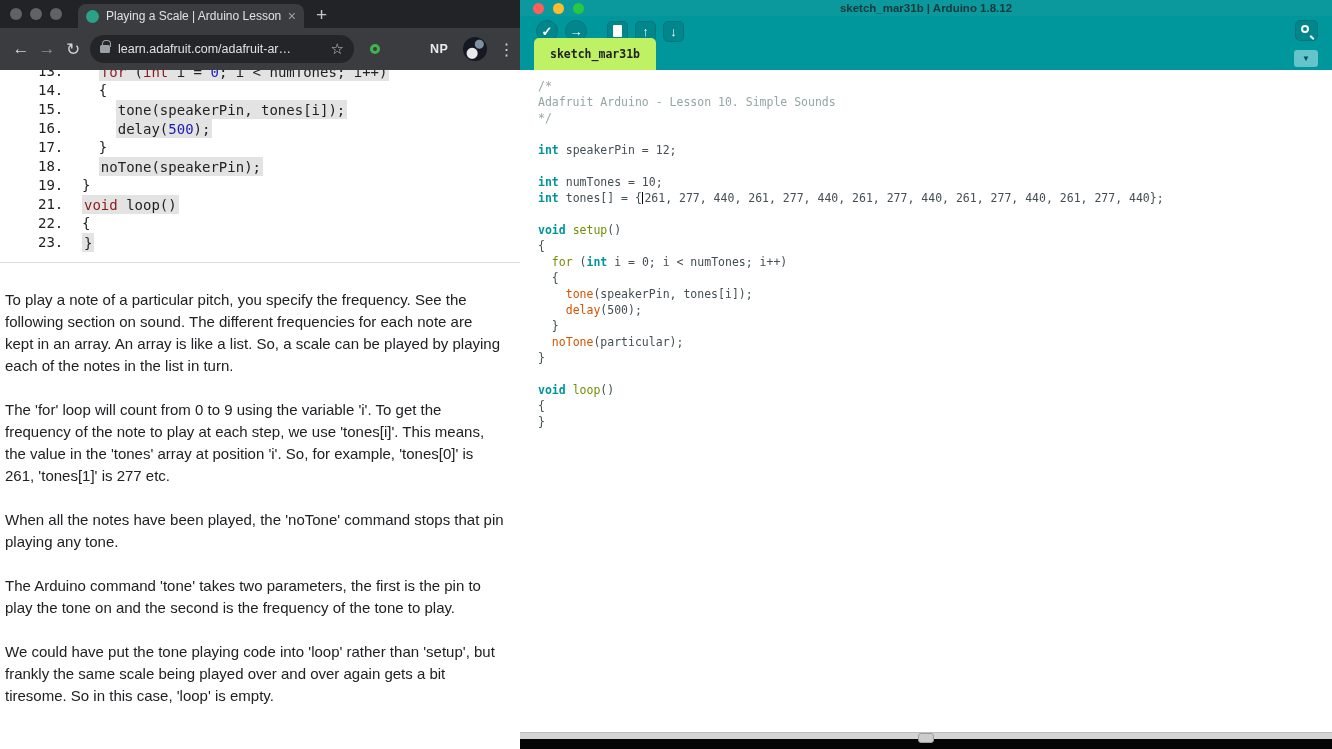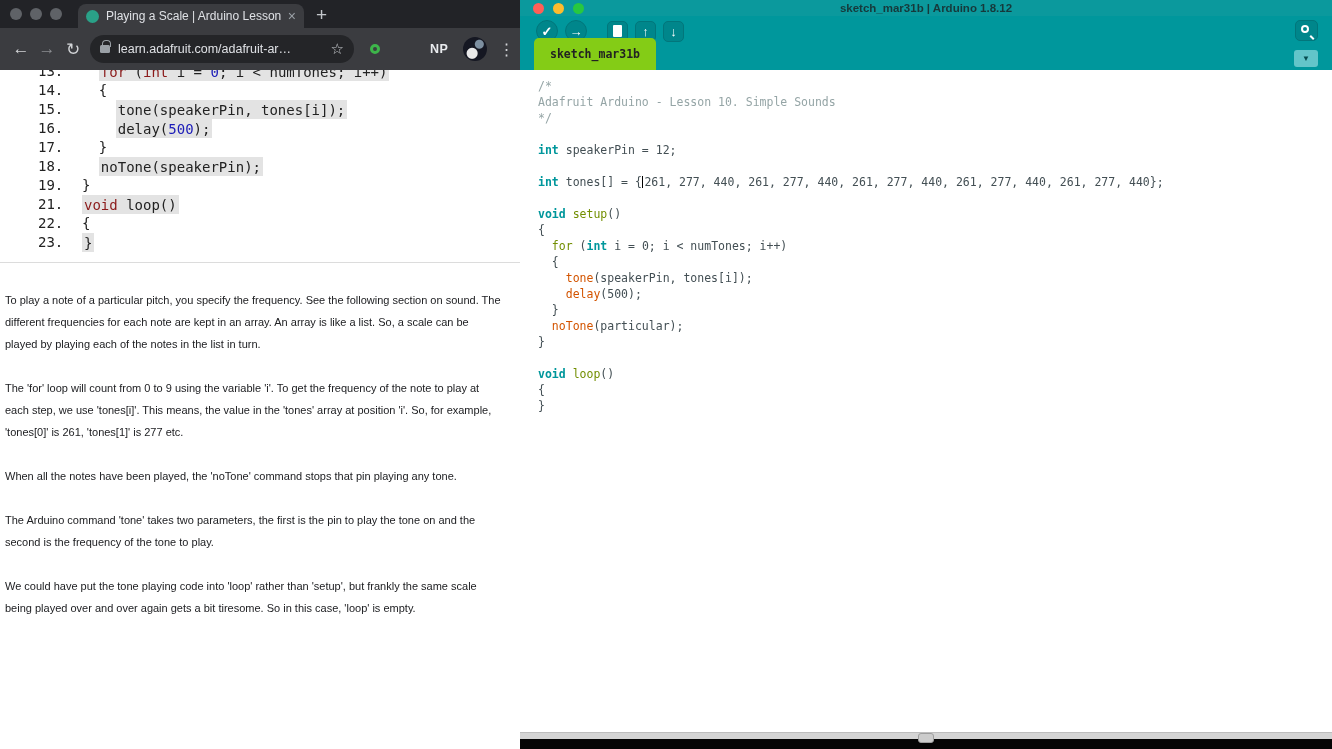--- a/index.html
+++ b/index.html
@@ -35,21 +35,21 @@
   .webcode{padding:0 0 10px 0;border-bottom:1px solid #dcdcdc;font-family:"DejaVu Sans Mono",monospace;font-size:14px;line-height:19px;color:#222;overflow:hidden;}
   .wc-row{white-space:pre;}
   .wc-row.clip{margin-top:-8px;}
   .wc-num{display:inline-block;width:30px;margin-left:38px;margin-right:14px;}
   .wc-ind{white-space:pre;}
   .wc-code{white-space:pre;}
   .wc-code.hl{background:#e3e3e3;padding:1.5px 2px;}
   .webcode .s-kw{color:#8b1a1a;}
   .webcode .s-num{color:#1a1ab8;}
   .article{padding:26px 8px 0 5px;}
-  .article p{font-size:11px;line-height:22px;color:#202124;margin-bottom:22px;max-width:499px;}
+  .article p{font-size:15px;line-height:22px;color:#202124;margin-bottom:22px;max-width:499px;}
   .b-scrollbar{position:absolute;right:0;top:0;width:8px;height:679px;background:#f3f3f3;}
   .b-thumb{position:absolute;left:0;top:2px;width:8px;height:118px;background:#c4c4c4;border-radius:4px;}
 
   
   .ide{position:absolute;left:520px;top:0;width:812px;height:749px;background:#fff;}
   .ide-titlebar{height:16px;background:#0b999d;position:relative;display:flex;align-items:center;}
   .ide-titlebar .lights{margin-left:13px;gap:9px;}
   .ide-titlebar .light{width:11px;height:11px;}
   .light.red{background:#ff5f57;}
   .light.yellow{background:#febc2e;}
@@ -57,21 +57,21 @@
   .ide-title{position:absolute;left:0;right:0;text-align:center;font-size:11.5px;font-weight:bold;color:#16393b;}
   .ide-toolbar{height:30px;background:#00979c;display:flex;align-items:center;gap:7px;padding-left:16px;position:relative;}
   .tb-circle{width:22px;height:22px;border-radius:50%;background:#00868b;border:1px solid #02767b;color:#fff;display:flex;align-items:center;justify-content:center;font-size:13px;font-weight:bold;line-height:1;}
   .tb-sq{width:21px;height:21px;border-radius:5px;background:#00868b;border:1px solid #02767b;color:#fff;display:flex;align-items:center;justify-content:center;font-size:13px;font-weight:bold;line-height:1;}
   .tb-sq.first{margin-left:13px;}
   .doc-glyph{display:block;width:9px;height:12px;background:#fff;border-radius:1px;}
   .serial{position:absolute;right:14px;top:4px;width:23px;height:21px;border-radius:5px;background:#00868b;border:1px solid #02767b;}
   .serial .mag{position:absolute;left:5px;top:4px;width:8px;height:8px;border:2px solid #fff;border-radius:50%;}
   .serial .mag::after{content:'';position:absolute;left:8px;top:8px;width:2px;height:5px;background:#fff;transform:rotate(-45deg);}
   .ide-tabs{height:24px;background:#00979c;display:flex;align-items:flex-end;padding-left:14px;position:relative;}
-  .ide-tab{height:20px;background:#84cc16;border-radius:5px 5px 0 0;padding:16px 16px;display:flex;align-items:center;font-family:"DejaVu Sans Mono",monospace;font-size:11.5px;font-weight:bold;color:#222;}
+  .ide-tab{height:20px;background:#bef264;border-radius:5px 5px 0 0;padding:16px 16px;display:flex;align-items:center;font-family:"DejaVu Sans Mono",monospace;font-size:11.5px;font-weight:bold;color:#222;}
   .tab-dd{position:absolute;right:14px;bottom:3px;width:24px;height:17px;background:#63c5c9;border-radius:3px;display:flex;align-items:center;justify-content:center;font-size:8px;color:#064d50;}
   .ide-editor{height:662px;background:#fff;padding:8px 0 0 18px;font-family:"DejaVu Sans Mono",monospace;font-size:11.5px;line-height:16px;color:#434f54;overflow:hidden;}
   .ide-row{white-space:pre;min-height:16px;}
   .ide-editor .s-com{color:#95a5a6;}
   .ide-editor .s-type{color:#00979c;font-weight:bold;}
   .ide-editor .s-kw3{color:#728e00;}
   .ide-editor .s-fn{color:#d35400;}
   .s-caret{display:inline-block;width:1.5px;height:12px;background:#000;vertical-align:-2px;margin-right:1px;}
   .ide-divider{height:7px;background:#d4d4d4;border-top:1px solid #bdbdbd;position:relative;}
   .grip{position:absolute;left:50%;top:0;transform:translateX(-50%);width:16px;height:10px;background:#cccccc;border:1px solid #9e9e9e;border-radius:3px;z-index:2;}
@@ -170,20 +170,21 @@
         </span>
     </div>
 
     <div class="ide-editor" id="ide-code">
         <div class="ide-row"><span class="s-com">/*</span></div>
         <div class="ide-row"><span class="s-com">Adafruit Arduino - Lesson 10. Simple Sounds</span></div>
         <div class="ide-row"><span class="s-com">*/</span></div>
         <div class="ide-row"></div>
         <div class="ide-row"><span class="s-type">int</span><span class="s-pl"> speakerPin = 12;</span></div>
         <div class="ide-row"></div>
+        <div class="ide-row"><span class="s-type">int</span><span class="s-pl"> numTones = 10;</span></div>
         <div class="ide-row"><span class="s-type">int</span><span class="s-pl"> tones[] = {</span><span class="s-caret"></span><span class="s-pl">261, 277, 440, 261, 277, 440, 261, 277, 440, 261, 277, 440, 261, 277, 440};</span></div>
         <div class="ide-row"></div>
         <div class="ide-row"><span class="s-type">void</span><span class="s-pl"> </span><span class="s-kw3">setup</span><span class="s-pl">()</span></div>
         <div class="ide-row"><span class="s-pl">{</span></div>
         <div class="ide-row"><span class="s-pl">  </span><span class="s-kw3">for</span><span class="s-pl"> (</span><span class="s-type">int</span><span class="s-pl"> i = 0; i &lt; numTones; i++)</span></div>
         <div class="ide-row"><span class="s-pl">  {</span></div>
         <div class="ide-row"><span class="s-pl">    </span><span class="s-fn">tone</span><span class="s-pl">(speakerPin, tones[i]);</span></div>
         <div class="ide-row"><span class="s-pl">    </span><span class="s-fn">delay</span><span class="s-pl">(500);</span></div>
         <div class="ide-row"><span class="s-pl">  }</span></div>
         <div class="ide-row"><span class="s-pl">  </span><span class="s-fn">noTone</span><span class="s-pl">(particular);</span></div>

